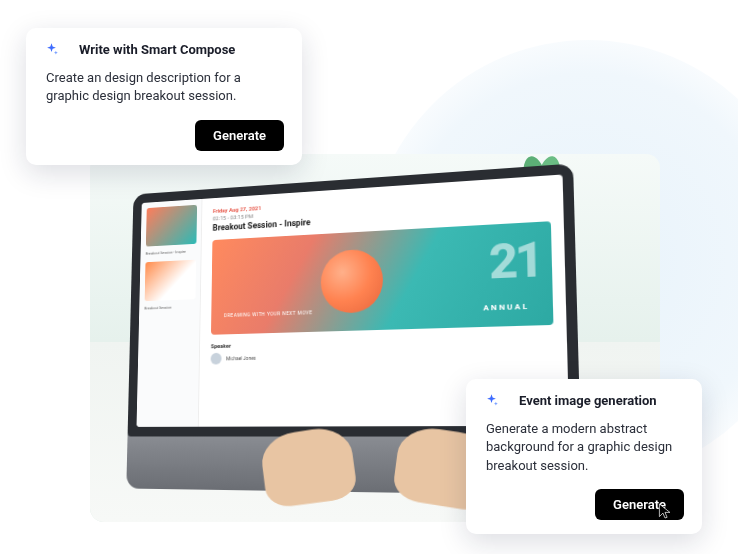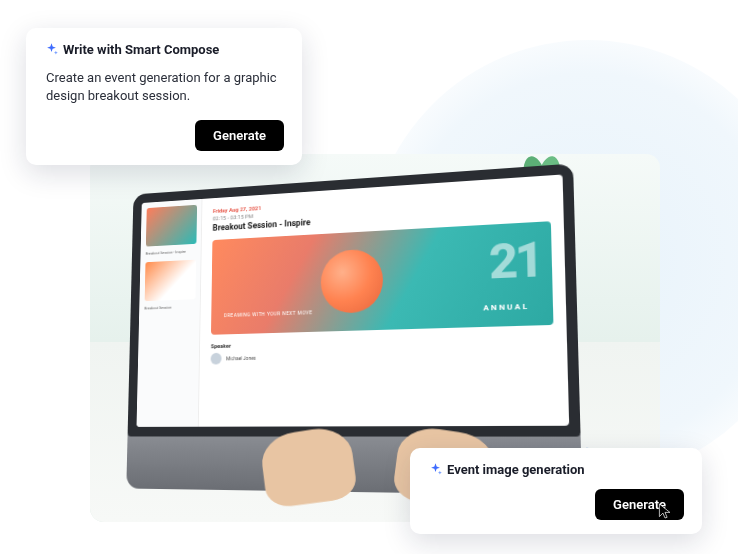--- a/index.html
+++ b/index.html
@@ -29,22 +29,22 @@
 .speaker-row{display:flex;align-items:center;gap:5px;margin-top:4px}
 .avatar{width:12px;height:12px;border-radius:50%;background:#c8d2dc}
 .sp-name{font-size:5px;color:#555}
 .kb{width:100%;height:56px;background:linear-gradient(180deg,#8a8d93,#6b6e74);border-radius:0 0 14px 14px;margin-top:-2px}
 .hands{position:absolute;left:150px;bottom:4px;width:230px;height:86px}
 .hand{position:absolute;width:94px;height:72px;background:#e8c5a3;border-radius:40% 40% 28% 28%;bottom:0}
 .hand.l{left:0;transform:rotate(-8deg)}
 .hand.r{right:0;transform:rotate(8deg)}
 .card{position:absolute;background:#fff;border-radius:10px;box-shadow:0 8px 28px rgba(20,30,60,.15);padding:14px 18px}
 .card-1{left:26px;top:28px;width:276px}
-.card-2{right:36px;bottom:20px;width:292px}
-.card-head{display:flex;align-items:flex-end;gap:4px;margin-bottom:12px}
+.card-2{right:36px;bottom:20px;width:236px}
+.card-head{display:flex;align-items:flex-end;gap:20px;margin-bottom:12px}
 .sparkle{width:15px;height:15px;position:relative;flex-shrink:0}
 .sparkle svg{width:100%;height:100%}
 .card-title{font-size:13px;font-weight:700;color:#1a1d29}
 .card-body{font-size:13px;color:#2b2f3a;line-height:1.42;margin-bottom:14px;padding-left:2px}
 .btn-row{display:flex;justify-content:flex-end}
 .btn{background:#000000;color:#fff;border:none;border-radius:6px;padding:8px 18px;font-size:13px;font-weight:600;cursor:pointer}
 .cursor{position:absolute;right:30px;bottom:14px;width:14px;height:18px}
 .cursor svg{width:100%;height:100%}
 .plant{position:absolute;right:90px;top:-6px;width:60px;height:90px}
 .pot{position:absolute;bottom:0;width:54px;height:42px;background:#7ed4cc;border-radius:4px 4px 6px 6px}
@@ -105,36 +105,37 @@
 <div class="card card-1">
   <div class="card-head">
     <span class="sparkle">
       <svg viewBox="0 0 24 24" fill="none">
           <path d="M12 2l1.8 5.2L19 9l-5.2 1.8L12 16l-1.8-5.2L5 9l5.2-1.8L12 2z" fill="#3d6bff"></path>
           <path d="M19 14l.9 2.1L22 17l-2.1.9L19 20l-.9-2.1L16 17l2.1-.9L19 14z" fill="#7aa0ff"></path>
         </svg>
     </span>
     <span class="card-title">Write with Smart Compose</span>
   </div>
-  <div class="card-body">Create an event generation for a graphic design breakout session.</div>
+  <div class="card-body">Create an design description for a graphic design breakout session.</div>
   <div class="btn-row">
     <button class="btn">Generate</button>
   </div>
 </div>
 
 <div class="card card-2">
   <div class="card-head">
     <span class="sparkle">
       <svg viewBox="0 0 24 24" fill="none">
           <path d="M12 2l1.8 5.2L19 9l-5.2 1.8L12 16l-1.8-5.2L5 9l5.2-1.8L12 2z" fill="#3d6bff"></path>
           <path d="M19 14l.9 2.1L22 17l-2.1.9L19 20l-.9-2.1L16 17l2.1-.9L19 14z" fill="#7aa0ff"></path>
         </svg>
     </span>
     <span class="card-title">Event image generation</span>
   </div>
+  <div class="card-body">Generate a modern abstract background for a graphic design breakout session.</div>
   <div class="btn-row">
     <button class="btn">Generate</button>
   </div>
   <span class="cursor">
     <svg viewBox="0 0 20 24">
         <path d="M2 2l0 18 5-5 3 7 3-1-3-7 7 0z" fill="#000" stroke="#fff" stroke-width="1"></path>
       </svg>
   </span>
 </div>
 

